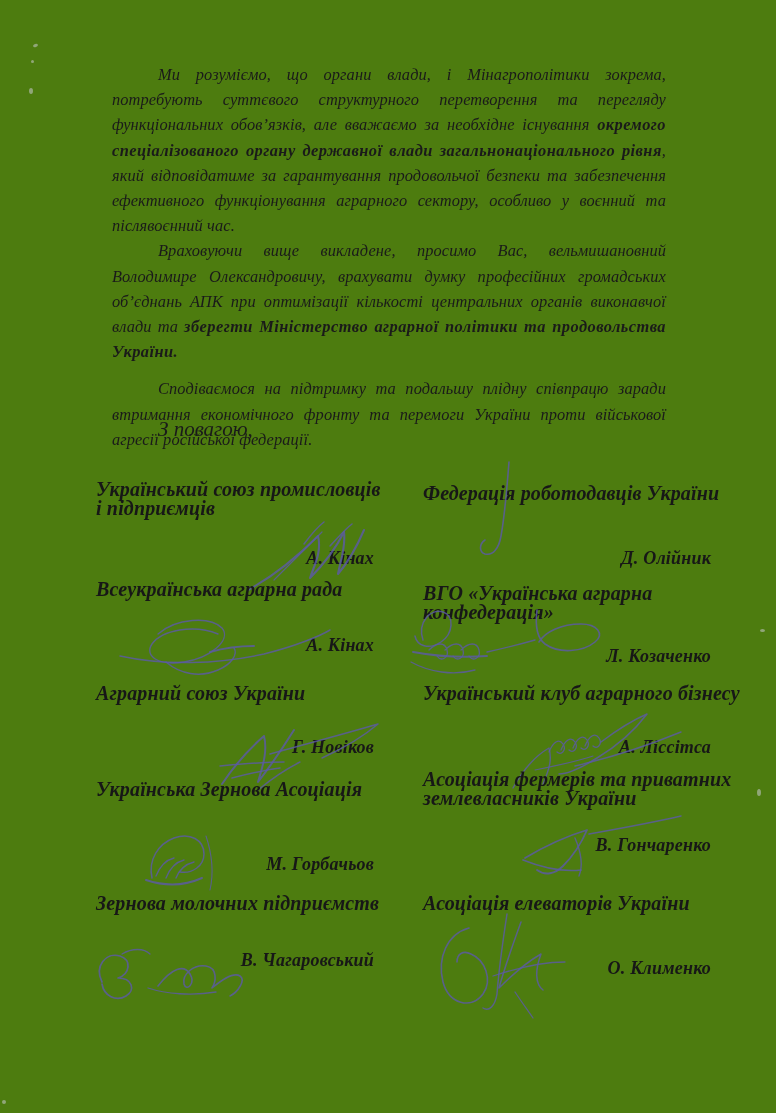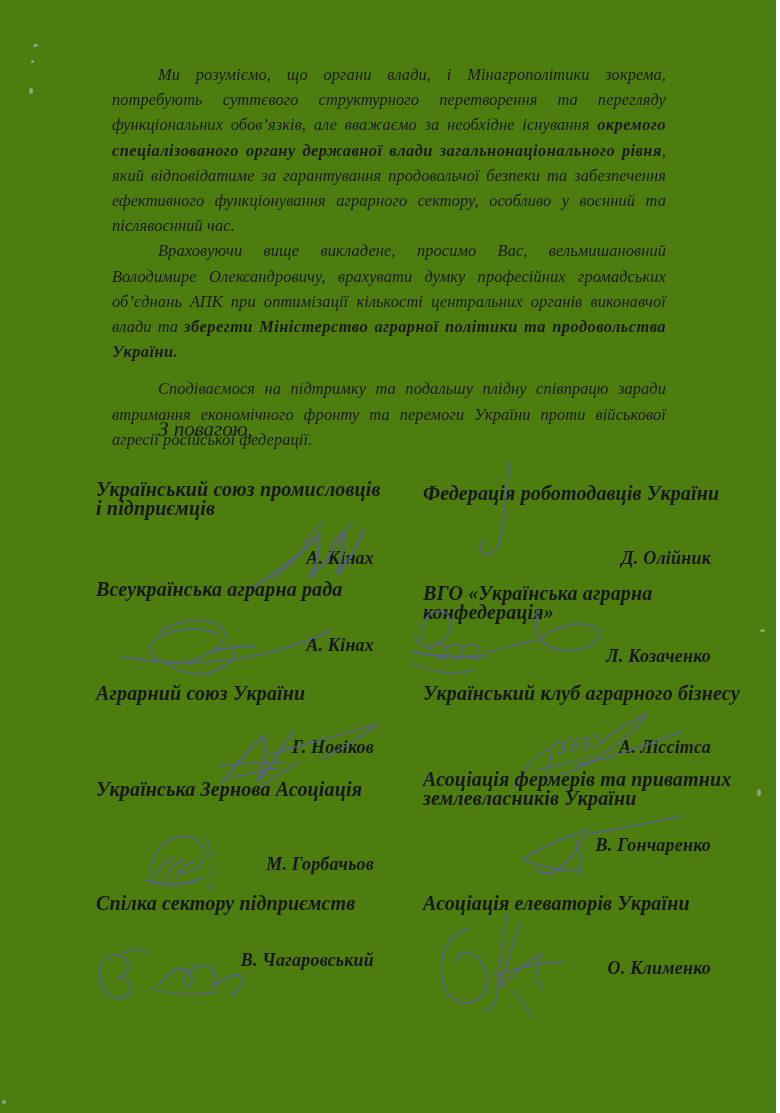--- a/index.html
+++ b/index.html
@@ -165,21 +165,21 @@
           <div class="ink" style="left: 30px; top: 36px;">
             <svg width="130" height="78" viewBox="0 0 130 78">
               <path d="M26 62 C22 44 32 28 48 22 C64 16 78 24 78 38 C78 50 66 58 54 56" stroke="#5b5aa6" stroke-width="1.5" opacity="0.82"></path>
               <path d="M30 60 C34 50 40 44 48 42 M40 62 C44 52 50 46 58 44 M50 62 C54 52 60 48 68 46" stroke="#5b5aa6" stroke-width="1.4" opacity="0.82"></path>
               <path d="M20 64 C38 70 58 70 76 62" stroke="#5b5aa6" stroke-width="2" opacity="0.82"></path>
               <path d="M80 20 C86 38 88 56 84 74" stroke="#5b5aa6" stroke-width="1.1" opacity="0.82"></path>
             </svg>
           </div>
         </div>
         <div class="sig-block" style="top: 414px;">
-          <div class="org-name">Спілка сектору підприємств</div>
+          <div class="org-name">Зернова молочних підприємств</div>
           <div class="signer l" style="top: 56px;">В. Чагаровський</div>
           <div class="ink" style="left: -8px; top: 44px;">
             <svg width="200" height="62" viewBox="0 0 200 62">
               <path d="M14 44 C6 28 18 14 32 18 C44 22 42 36 30 40 C44 40 48 52 38 58 C28 64 16 58 14 46" stroke="#5b5aa6" stroke-width="1.7" opacity="0.82"></path>
               <path d="M34 16 C44 10 56 10 62 16" stroke="#5b5aa6" stroke-width="1.3" opacity="0.82"></path>
               <path d="M70 48 C84 30 96 26 102 36 C108 46 98 54 96 46 C94 36 106 26 118 28 C130 30 128 44 124 50 C136 40 146 34 152 38 C158 42 150 54 142 58" stroke="#5b5aa6" stroke-width="1.6" opacity="0.82"></path>
               <path d="M60 50 C78 56 104 58 128 54" stroke="#5b5aa6" stroke-width="1.3" opacity="0.82"></path>
             </svg>
           </div>
         </div>

